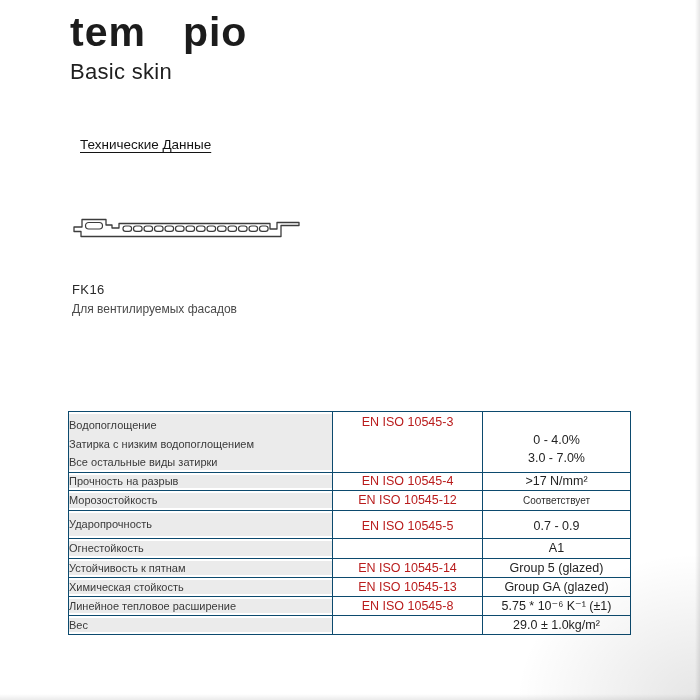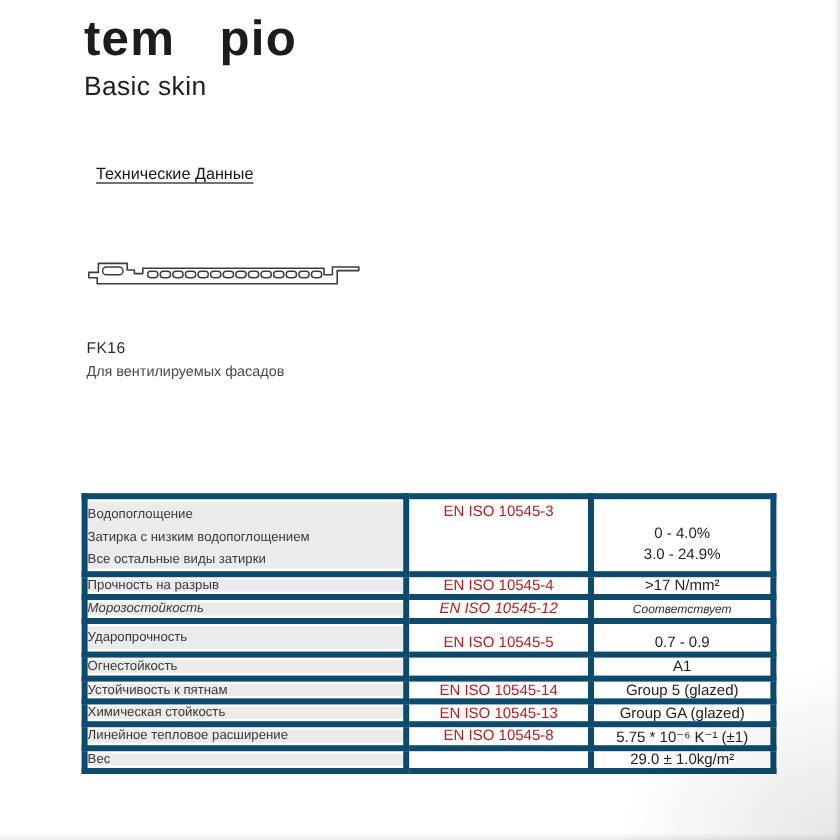--- a/index.html
+++ b/index.html
@@ -16,21 +16,21 @@
   
   .drawing{position:absolute;left:72px;top:214px;}
   
   .code{position:absolute;left:72px;top:282px;font-size:13px;font-weight:500;color:#2a2a2a;letter-spacing:0.4px;}
   .desc{position:absolute;left:72px;top:302px;font-size:12px;color:#4a4a4a;}
   
   table.spec{
     position:absolute;left:68px;top:411px;width:561px;
     border-collapse:collapse;table-layout:fixed;
   }
-  table.spec td{border:5px solid #0c4a6e;padding:0;vertical-align:middle;overflow:hidden;}
+  table.spec td{border:1px solid #0c4a6e;padding:0;vertical-align:middle;overflow:hidden;}
   td.c1{
     width:263px;background:#ebebeb;
     box-shadow:inset 0 2px 0 #fff, inset 0 -2px 0 #fff;
     font-size:11px;color:#3a3a3a;padding-left:13px;padding-right:6px;
   }
   td.c2{width:149px;text-align:center;font-size:12.5px;color:#b91c1c;}
   td.c3{width:147px;text-align:center;font-size:12.5px;color:#232323;}
   tr.r1 td{vertical-align:top;}
   tr.r1 td.c1{padding-top:4px;}
   .ln{height:18.6px;line-height:18.6px;white-space:nowrap;}
@@ -87,29 +87,29 @@
         <tr class="r1" style="height:57px;">
       <td class="c1">
         <div class="ln">Водопоглощение</div>
         <div class="ln">Затирка с низким водопоглощением</div>
         <div class="ln">Все остальные виды затирки</div>
       </td>
       <td class="c2">EN ISO 10545-3</td>
       <td class="c3">
         <div class="ln"></div>
         <div class="ln">0 - 4.0%</div>
-        <div class="ln">3.0 - 24.9%</div>
+        <div class="ln">3.0 - 7.0%</div>
       </td>
     </tr>
     <tr style="height:18px;">
       <td class="c1">Прочность на разрыв</td>
       <td class="c2">EN ISO 10545-4</td>
       <td class="c3">&gt;17 N/mm²</td>
     </tr>
-    <tr style="height:20px;font-style:italic;">
+    <tr style="height:20px;">
       <td class="c1">Морозостойкость</td>
       <td class="c2">EN ISO 10545-12</td>
       <td class="c3"><span class="small">Соответствует</span></td>
     </tr>
     <tr class="tall" style="height:28px;">
       <td class="c1">Ударопрочность</td>
       <td class="c2">EN ISO 10545-5</td>
       <td class="c3">0.7 - 0.9</td>
     </tr>
     <tr style="height:20px;">

